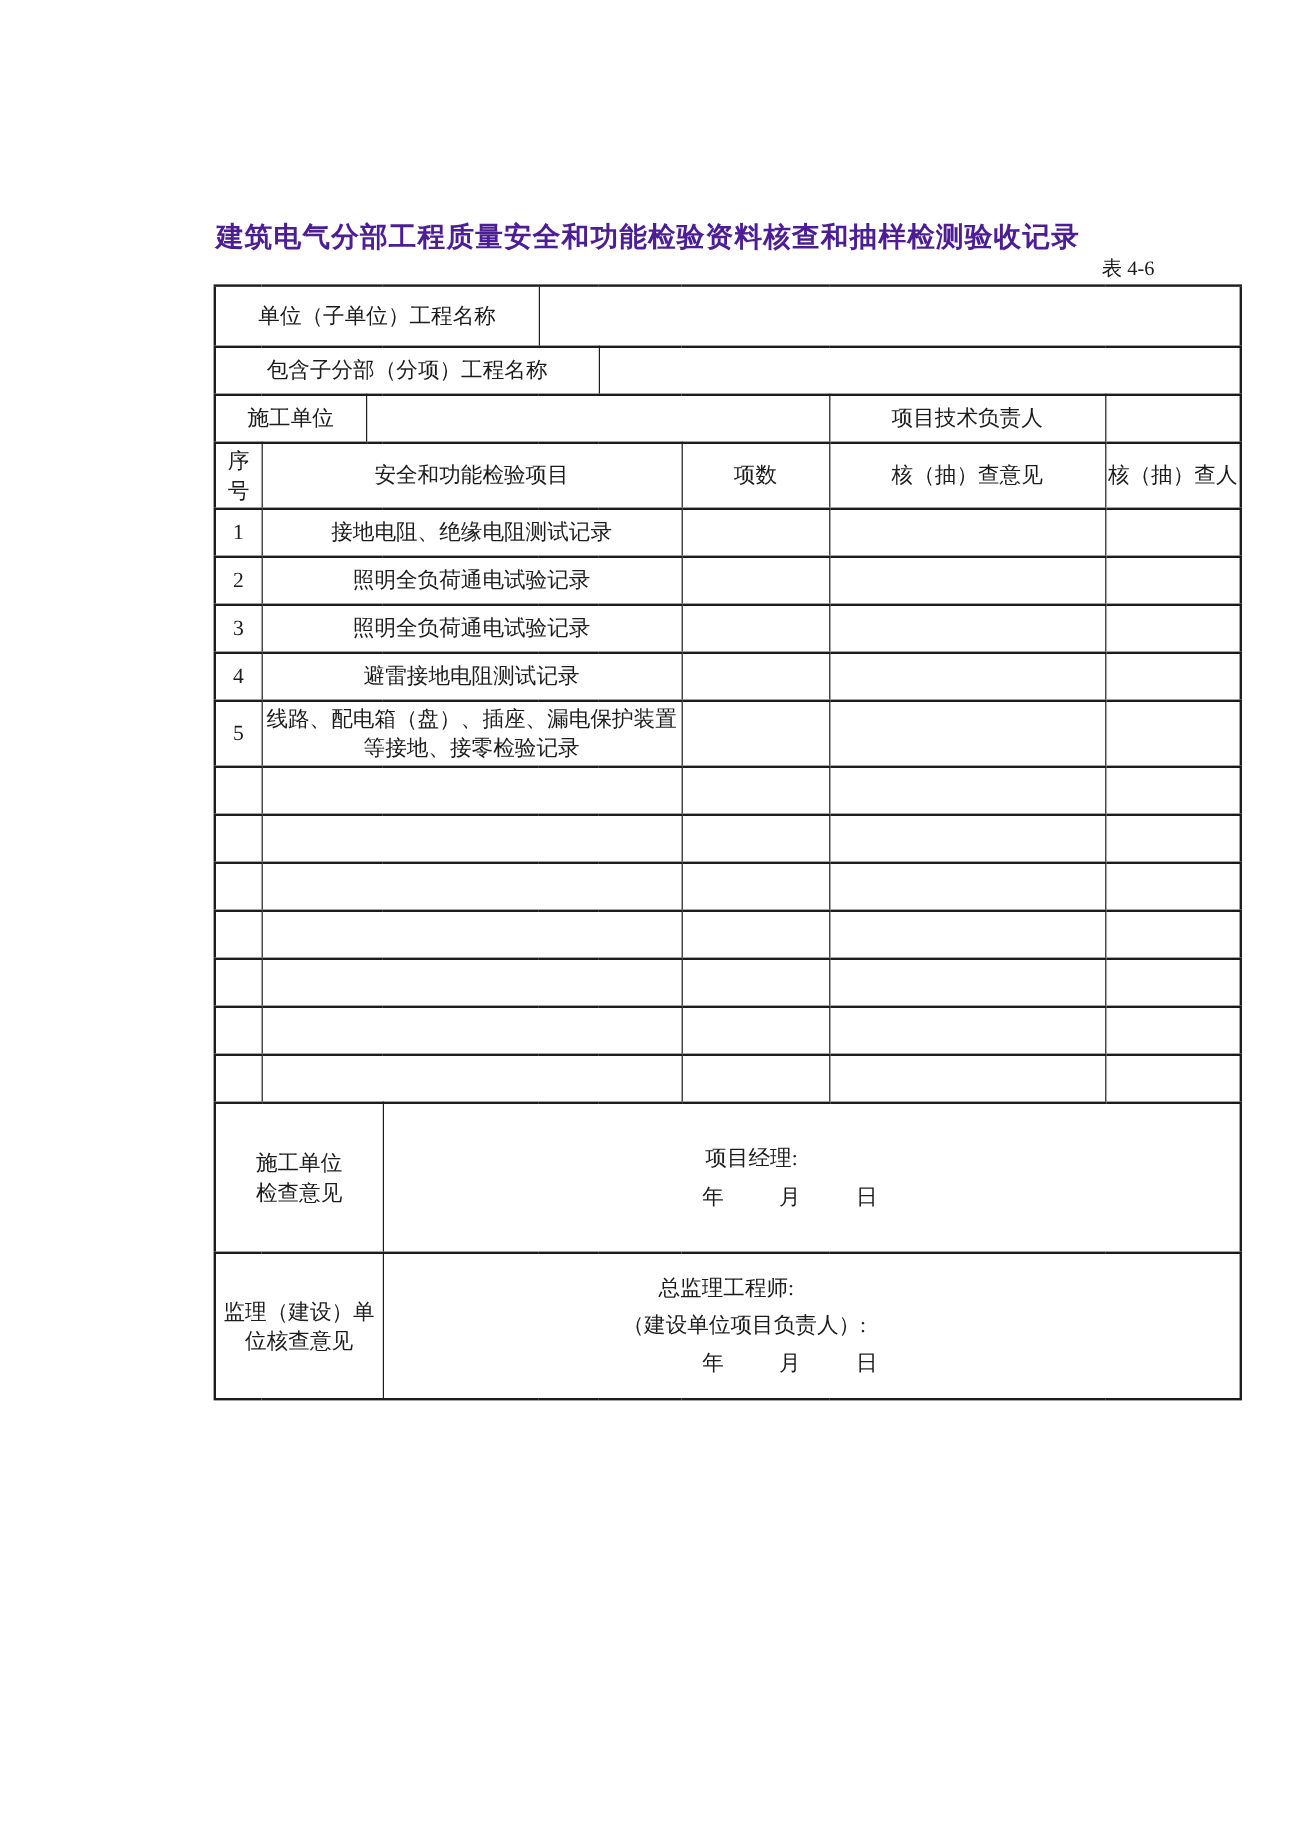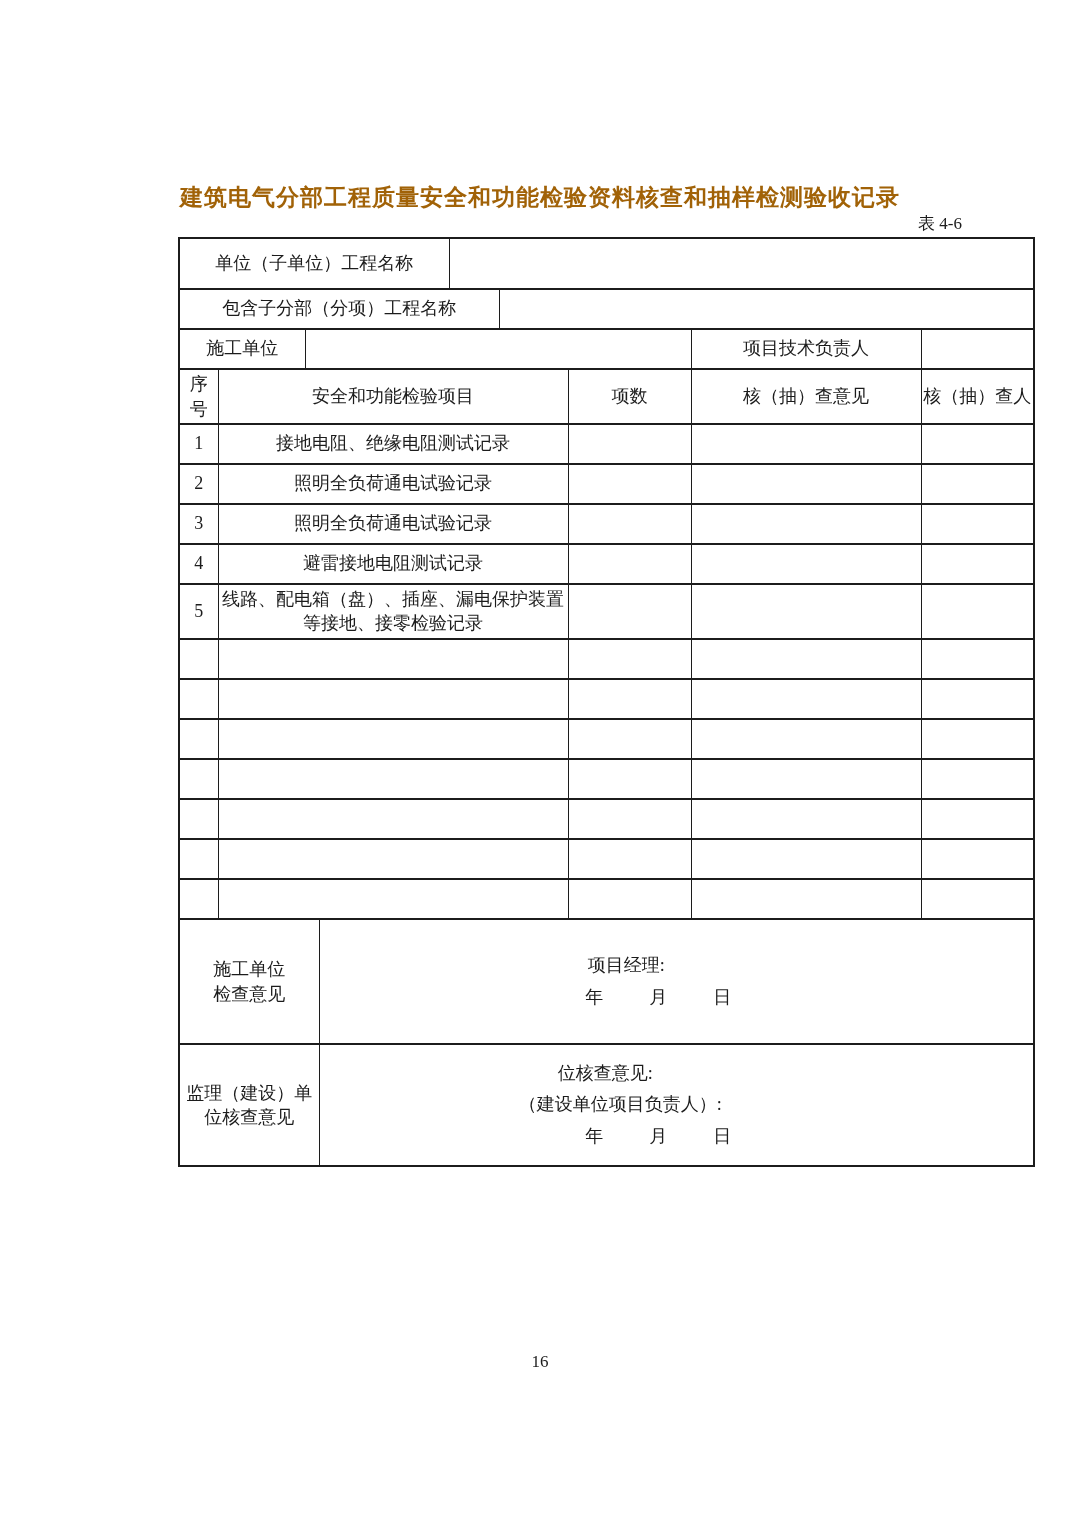--- a/index.html
+++ b/index.html
@@ -18,21 +18,21 @@
   .doc-title {
     position: absolute;
     top: 182px;
     left: 0;
     width: 100%;
     text-align: center;
     font-family: "Liberation Sans", "DejaVu Sans", sans-serif;
     font-weight: bold;
     font-size: 23px;
     letter-spacing: 1px;
-    color: #a16207;
+    color: #4c1d95;
   }
   .table-no {
     position: absolute;
     top: 212px;
     left: 0;
     width: 937px;
     text-align: right;
     font-size: 17px;
     margin-left: 25px;
   }
@@ -241,27 +241,26 @@
           </div>
         </td>
       </tr>
 
       <tr class="hf2">
         <td colspan="3" class="two-line">
           <div>监理（建设）单</div>
           <div>位核查意见</div>
         </td>
         <td colspan="6" class="sign-cell">
-          <div class="sign-line pad-se1">位核查意见:</div>
+          <div class="sign-line pad-se1">总监理工程师:</div>
           <div class="sign-line pad-se2">（建设单位项目负责人）:</div>
           <div class="date-line">
             <span>年</span><span>月</span><span>日</span>
           </div>
         </td>
       </tr>
 
     </tbody>
       </table>
   </div>
 
-  <div class="page-num">16</div>
 
 </div>
 
 </body></html>

